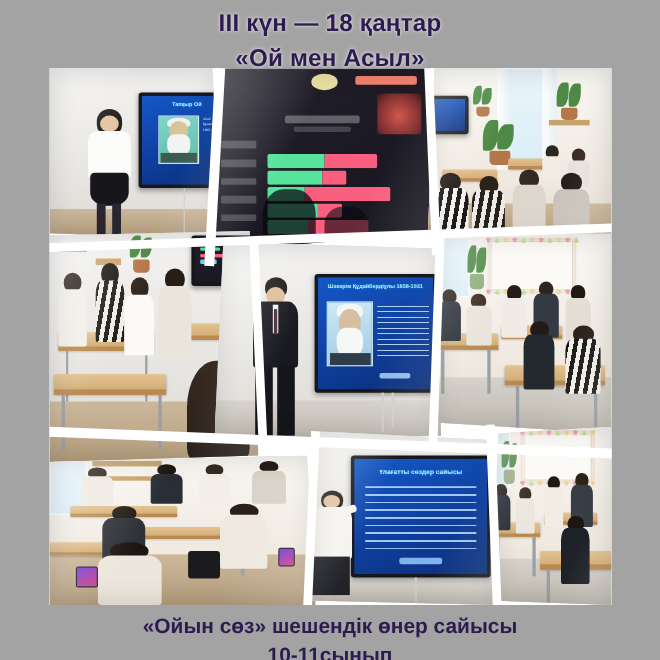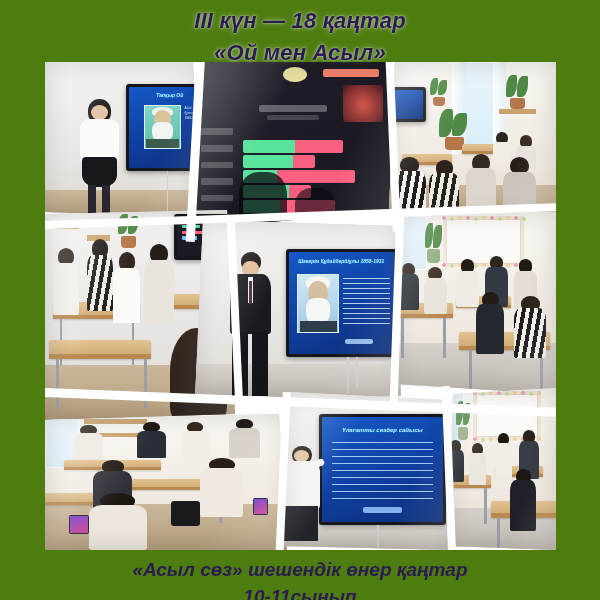--- a/index.html
+++ b/index.html
@@ -9,23 +9,22 @@
     height: 600px;
     overflow: hidden;
     background: #ffffff;
     font-family: "Liberation Sans", sans-serif;
   }
 
   #poster {
     position: relative;
     width: 600px;
     height: 600px;
-    background: #4d7c0f;
+    background: #a3a3a3;
     overflow: hidden;
-    font-style: italic;
   }
 
   
   .heading {
     position: absolute;
     top: 0;
     left: 0;
     width: 600px;
     z-index: 40;
     text-align: center;
@@ -644,17 +643,17 @@
     <div class="seam" style="left:-12px;top:150px;width:540px;height:8px;transform:rotate(-2.0deg);"></div>
     <div class="seam" style="left:-12px;top:336px;width:540px;height:9px;transform:rotate(2.2deg);"></div>
     <div class="seam" style="left:186px;top:158px;width:8px;height:186px;transform:rotate(-2.6deg);"></div>
     <div class="seam" style="left:348px;top:150px;width:8px;height:190px;transform:rotate(2.0deg);"></div>
     <div class="seam" style="left:234px;top:330px;width:8px;height:170px;transform:rotate(2.6deg);"></div>
     <div class="seam" style="left:400px;top:324px;width:8px;height:176px;transform:rotate(-2.2deg);"></div>
 
   </div>
 
   <div class="footer">
-    <div class="footer-line">«Асыл сөз» шешендік өнер қаңтар</div>
+    <div class="footer-line">«Ойын сөз» шешендік өнер сайысы</div>
     <div class="footer-line">10-11сынып</div>
   </div>
 
 </div>
 
 </body></html>

